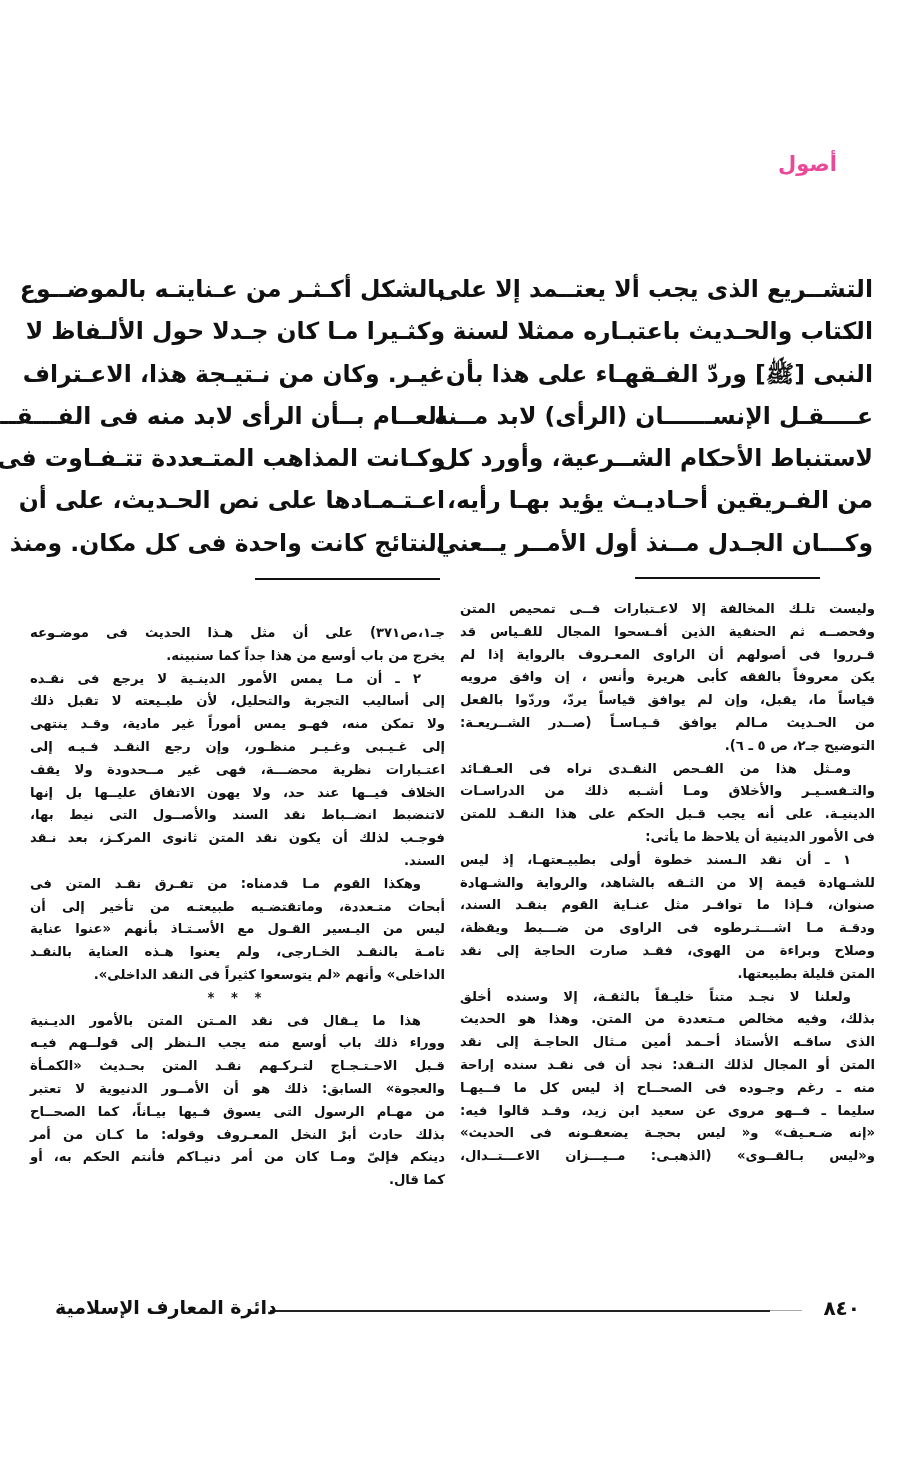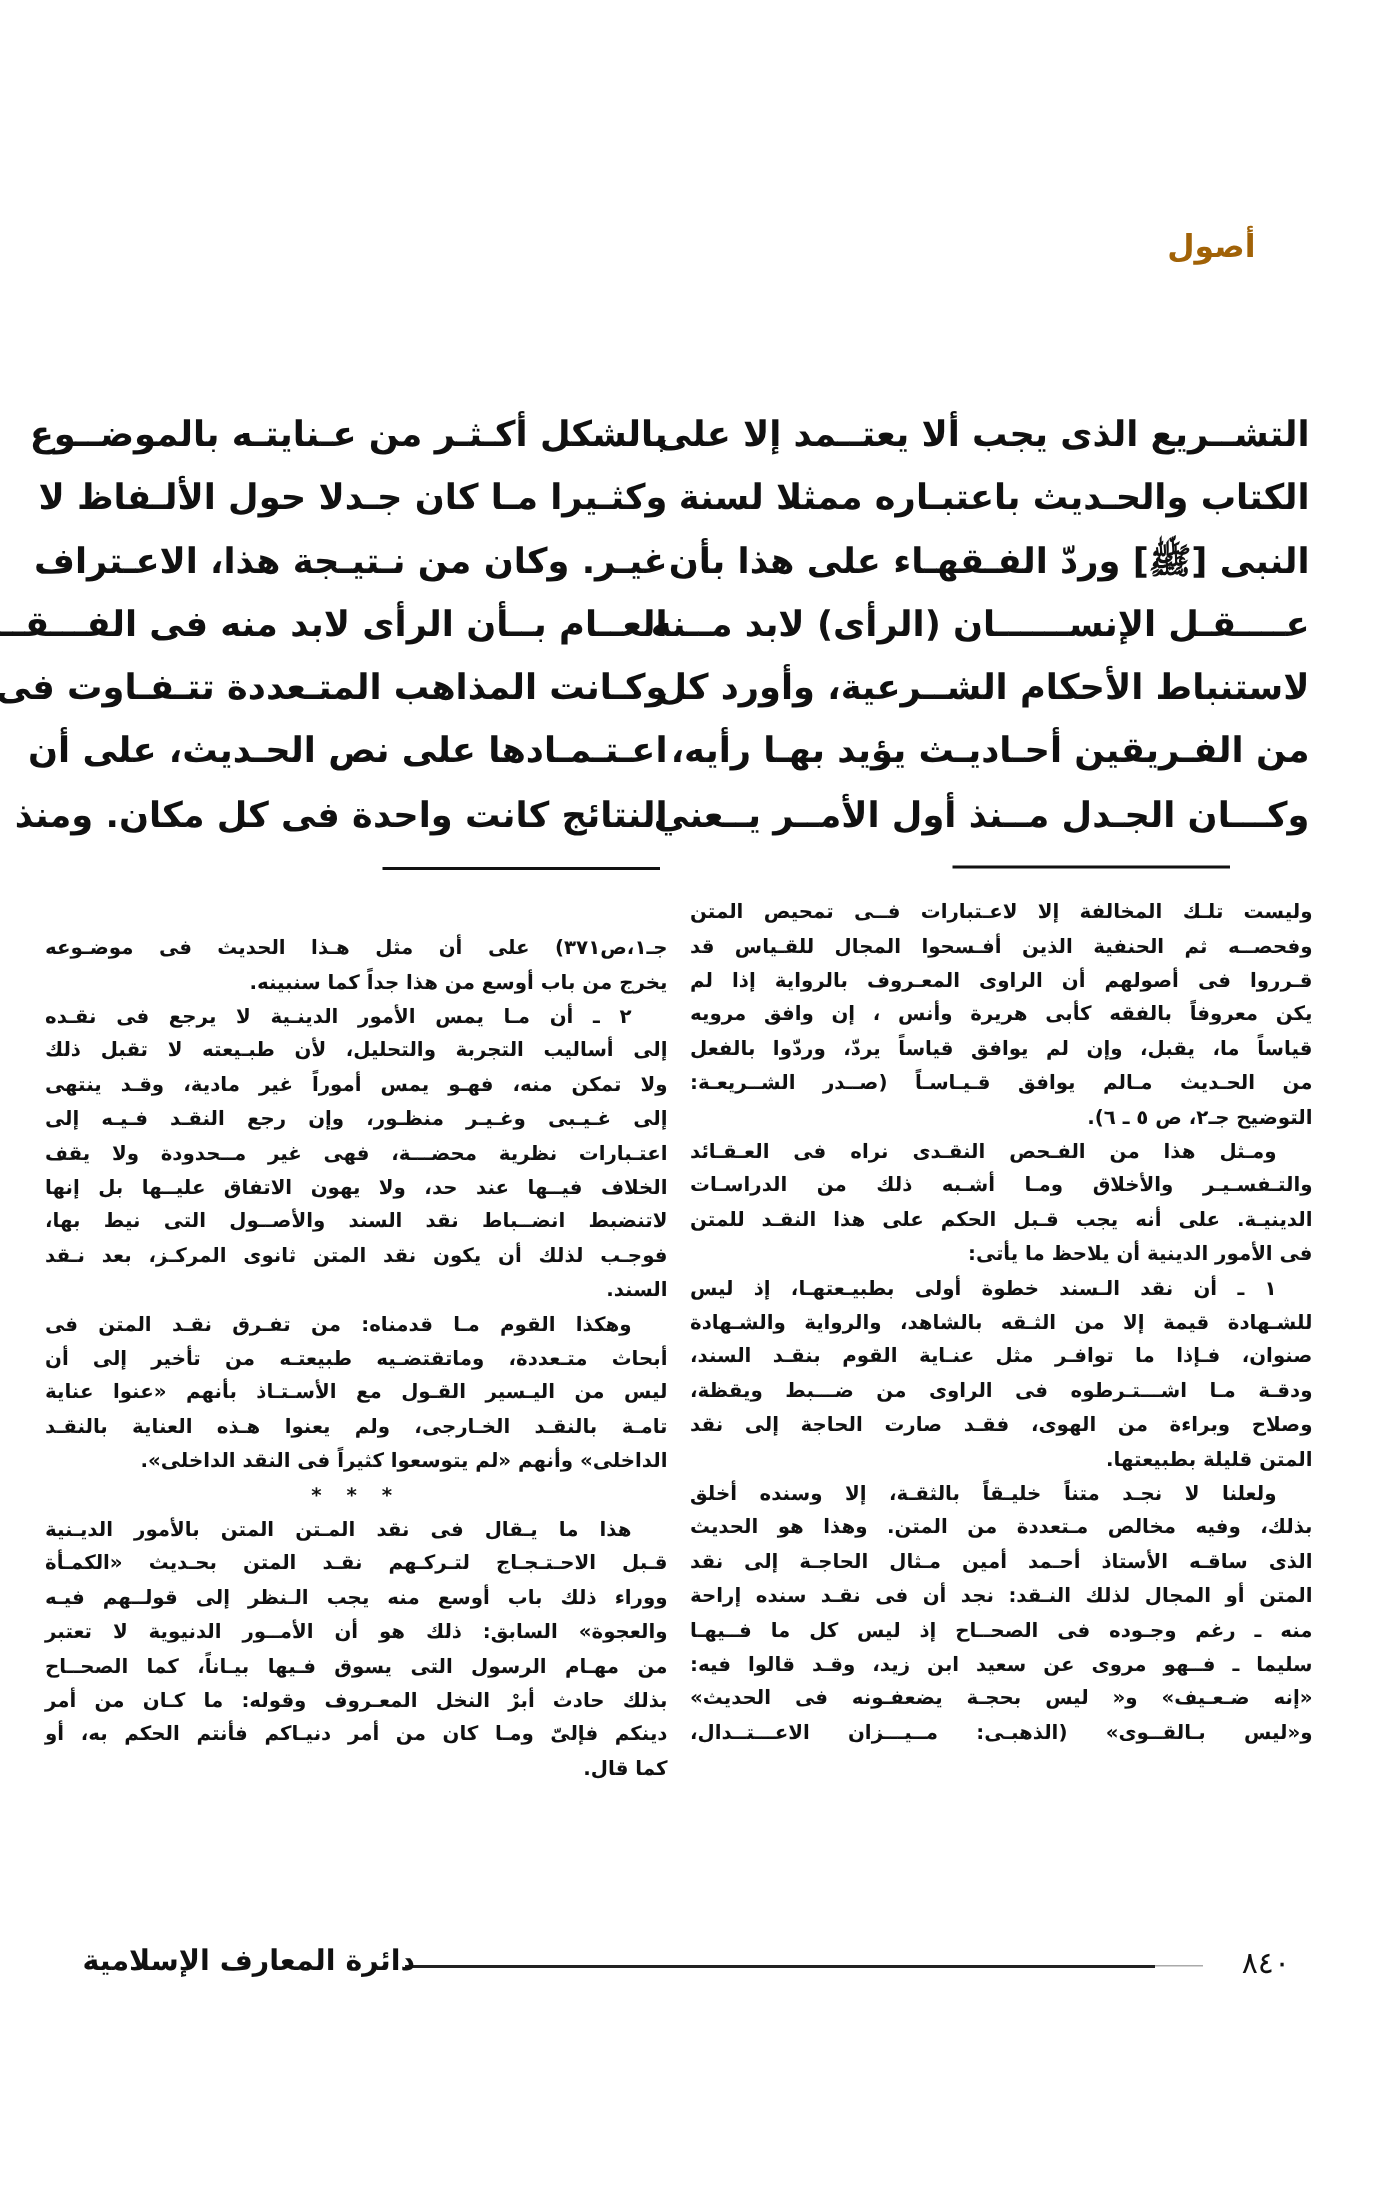--- a/index.html
+++ b/index.html
@@ -1,21 +1,21 @@
 <!DOCTYPE html>
 <html><head>
   <meta charset="utf-8">
   <style>
     * { margin: 0; padding: 0; box-sizing: border-box; }
     html, body { width: 915px; height: 1458px; background: #ffffff; overflow: hidden; }
     body { position: relative; color: #111111; font-family: "DejaVu Sans", sans-serif; direction: rtl; }
 
     .running-head {
       position: absolute; top: 152px; right: 78px;
-      font-size: 21px; font-weight: bold; color: #a16207;
+      font-size: 21px; font-weight: bold; color: #ec4899;
     }
 
     .main-col {
       position: absolute; top: 268px; width: 410px;
       font-size: 23.5px; font-weight: bold; line-height: 42.3px;
       text-align: justify; text-align-last: justify;
     }
     .main-col.right { right: 42px; }
     .main-col.left { right: 470px; }
     .main-col .line { display: block; white-space: nowrap; text-align-last: justify; }
@@ -34,21 +34,21 @@
     .fn-col.left { top: 598px; right: 470px; margin-top: 24px; }
     .fn-col .line { display: block; white-space: nowrap; text-align: justify; text-align-last: justify; }
     .fn-col .line.last { text-align-last: right; }
     .fn-col .line.indent { padding-right: 24px; }
     .fn-col .stars { text-align: center; text-align-last: center; letter-spacing: 6px; }
 
     .footer {
       position: absolute; top: 1296px; left: 55px; right: 55px; height: 30px;
     }
     .footer .page-num {
-      position: absolute; right: 0; top: 0; font-size: 20px; font-weight: normal;
+      position: absolute; right: 0; top: 0; font-size: 20px; font-weight: bold;
     }
     .footer .rule {
       position: absolute; top: 14px; right: 90px; left: 215px; height: 2px; background: #222;
     }
     .footer .rule-light {
       position: absolute; top: 14px; right: 58px; width: 32px; height: 1px; background: #aaa;
     }
     .footer .pub-name {
       position: absolute; left: 0; top: 0; font-size: 19px; font-weight: bold;
     }
@@ -119,22 +119,22 @@
     <span class="line">لاتنضبط انضــباط نقد السند والأصــول التى نيط بها،</span>
     <span class="line">فوجـب لذلك أن يكون نقد المتن ثانوى المركـز، بعد نـقد</span>
     <span class="line last">السند.</span>
     <span class="line indent">وهكذا القوم مـا قدمناه: من تفـرق نقـد المتن فى</span>
     <span class="line">أبحاث متـعددة، وماتقتضـيه طبيعتـه من تأخير إلى أن</span>
     <span class="line">ليس من اليـسير القـول مع الأسـتـاذ بأنهم «عنوا عناية</span>
     <span class="line">تامـة بالنقـد الخـارجى، ولم يعنوا هـذه العناية بالنقـد</span>
     <span class="line last">الداخلى» وأنهم «لم يتوسعوا كثيراً فى النقد الداخلى».</span>
     <span class="line stars">* * *</span>
     <span class="line indent">هذا ما يـقال فى نقد المـتن المتن بالأمور الديـنية</span>
+    <span class="line">ووراء ذلك باب أوسع منه يجب الـنظر إلى قولــهم فيـه</span>
     <span class="line">قـبل الاحـتـجـاج لتـركـهم نقـد المتن بحـديث «الكمـأة</span>
-    <span class="line">ووراء ذلك باب أوسع منه يجب الـنظر إلى قولــهم فيـه</span>
     <span class="line">والعجوة» السابق: ذلك هو أن الأمــور الدنيوية لا تعتبر</span>
     <span class="line">من مهـام الرسول التى يسوق فـيها بيـاناً، كما الصحــاح</span>
     <span class="line">بذلك حادث أبرْ النخل المعـروف وقوله: ما كـان من أمر</span>
     <span class="line">دينكم فإلىّ ومـا كان من أمر دنيـاكم فأنتم الحكم به، أو</span>
     <span class="line last">كما قال.</span>
   </div>
 
 <div class="footer">
   <span class="page-num">٨٤٠</span>
   <span class="rule-light"></span>

